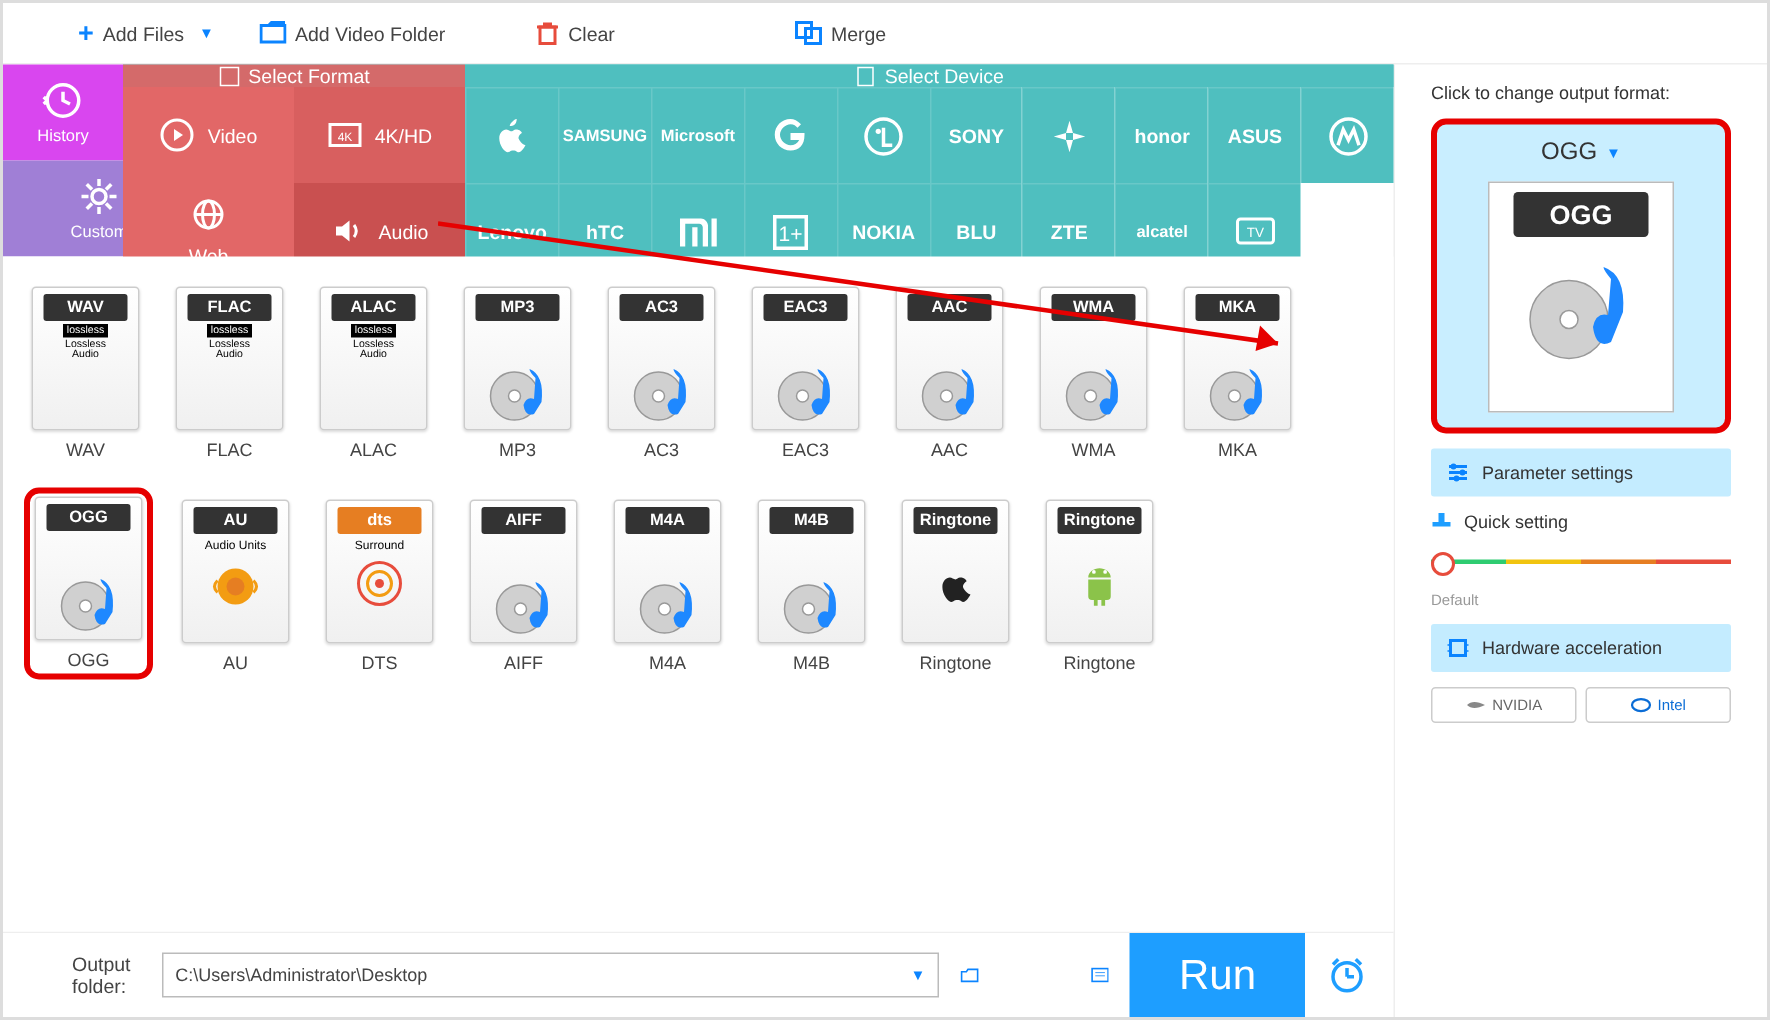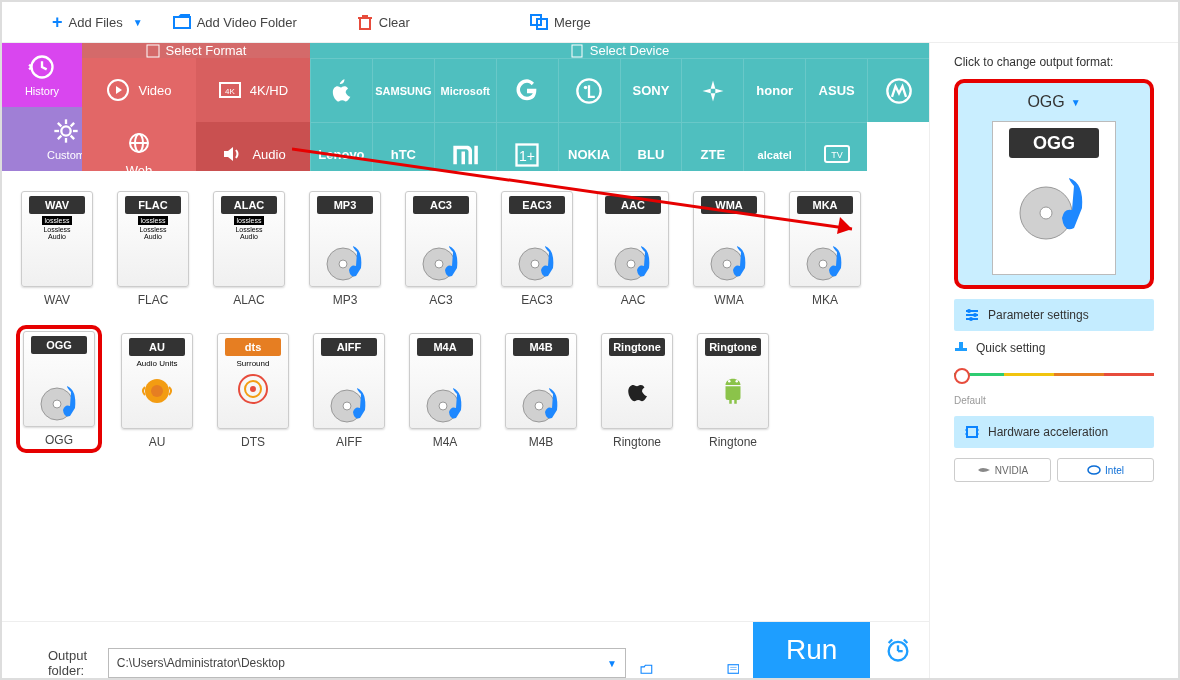--- a/index.html
+++ b/index.html
@@ -53,21 +53,21 @@
 .pbtn{background:#c4ecff;color:#333;padding:8px 10px;display:flex;align-items:center;gap:8px;cursor:pointer;border-radius:2px;}
 .pbtn .ico{width:16px;height:16px;}
 .qs{display:flex;align-items:center;gap:8px;color:#333;}
 .slider{position:relative;height:20px;}
 .slider .track{height:3px;background:linear-gradient(to right,#2ecc71 0 25%,#f1c40f 25% 50%,#e67e22 50% 75%,#e74c3c 75% 100%);margin-top:8px;}
 .slider .knob{position:absolute;left:0;top:3px;width:12px;height:12px;border-radius:50%;background:#fff;border:2px solid #e74c3c;}
 .slbl{font-size:10px;color:#999;}
 .hw{display:flex;gap:6px;}
 .hw .chip{flex:1;border:1px solid #ccc;border-radius:3px;padding:4px 6px;font-size:10px;color:#666;display:flex;align-items:center;justify-content:center;gap:4px;cursor:pointer;}
 .hw .chip.intel{color:#0b6dd6;}
-.bottom{height:56px;border-top:1px solid #eee;display:flex;align-items:flex-end;padding:0 16px;gap:14px;}
+.bottom{height:56px;border-top:1px solid #eee;display:flex;align-items:center;padding:0 16px;gap:14px;}
 .bottom .lbl{font-size:13px;color:#444;margin-left:30px;}
 .bottom .path{flex:0 0 500px;height:28px;border:1px solid #bbb;padding:0 8px;display:flex;align-items:center;font-size:12px;color:#444;justify-content:space-between;}
 .bottom .path .tri{color:#0b84ff;font-size:10px;}
 .bottom .fic{width:22px;height:18px;cursor:pointer;}
 .run{margin-left:auto;width:200px;height:56px;background:#1e9eff;color:#fff;font-size:28px;display:flex;align-items:center;justify-content:center;cursor:pointer;margin-top:-1px;}
 .clock{width:50px;height:56px;display:flex;align-items:center;justify-content:center;color:#1e9eff;cursor:pointer;}
 svg{display:block;}
 .discicon{width:44px;height:44px;}
 .content{position:relative;flex:1;display:flex;flex-direction:column;min-height:0;}
 .redarrow{position:absolute;top:96px;left:290px;width:590px;height:120px;pointer-events:none;}

